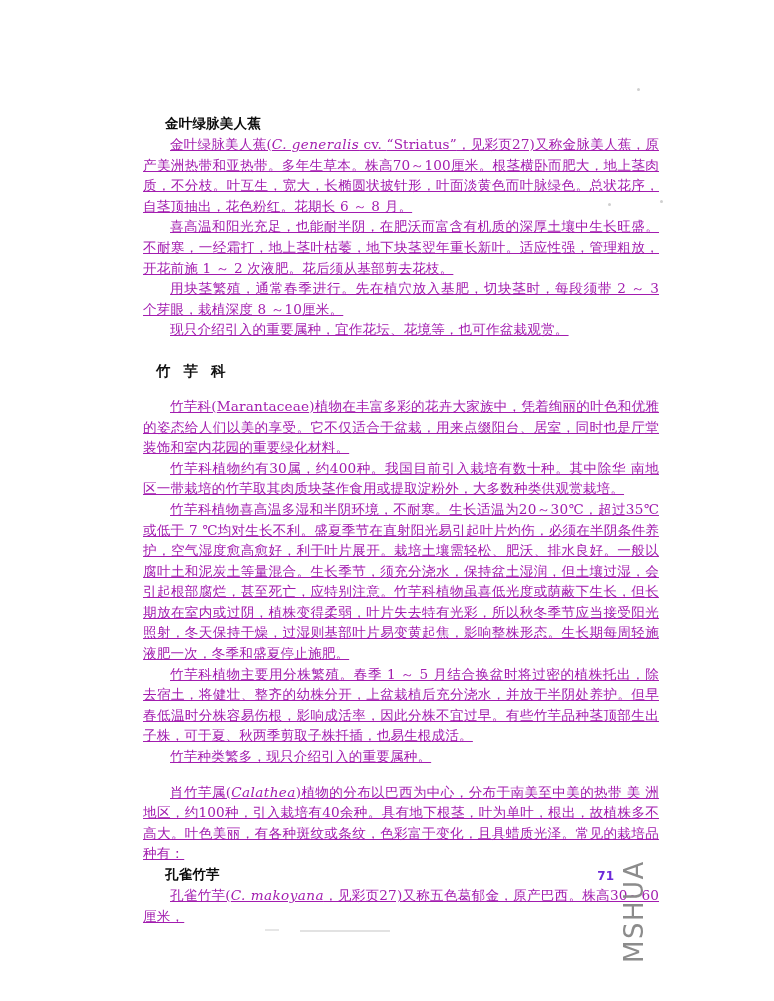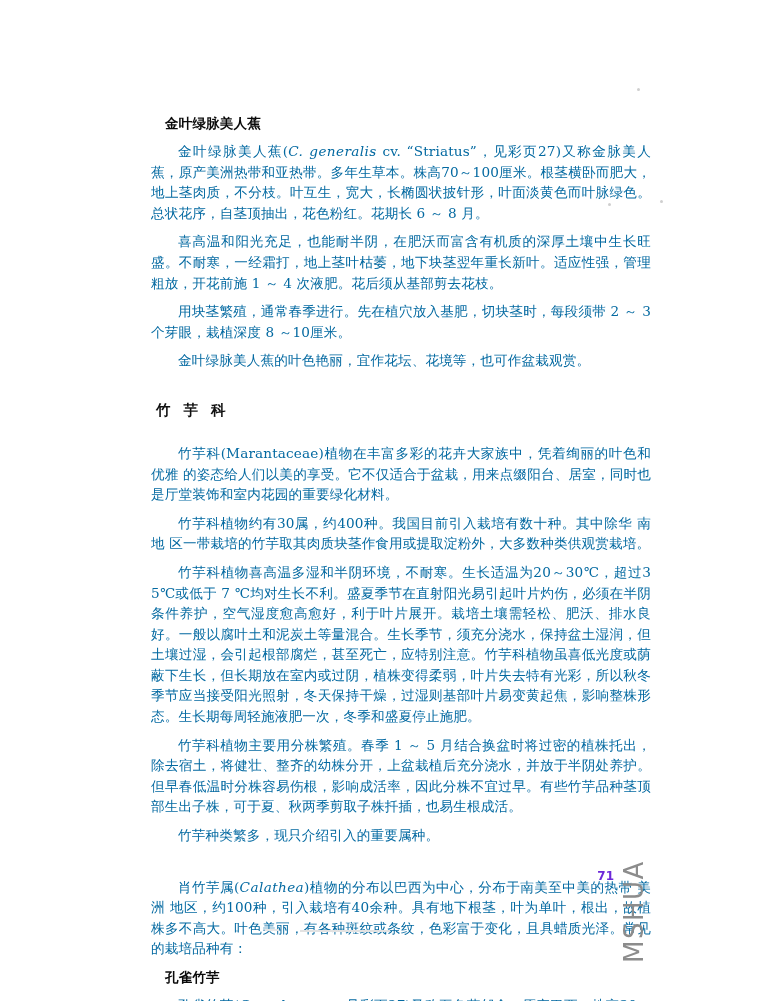--- a/index.html
+++ b/index.html
@@ -31,25 +31,26 @@
     line-height: 20px;
     letter-spacing: 0.2px;
     margin: 0 0 1px 22px;
     color: #0a0a0a;
   }
   .para {
     font-size: 13.6px;
     line-height: 20.6px;
     text-align: justify;
     text-justify: inter-character;
-    margin: 8px;
+    margin: 0;
     text-indent: 27px;
     letter-spacing: 0.15px;
-    color: #0369a1;
+    color: #a21caf;
     word-break: break-all;
+    text-decoration: underline;
   }
   .gap-md { height: 15px; }
   .gap-lg { height: 22px; }
 
   .section-title {
     text-align: left;
     font-family: "DejaVu Sans", "Liberation Sans", sans-serif;
     font-size: 14.5px;
     font-weight: bold;
     letter-spacing: 13px;
@@ -114,25 +115,25 @@
 <body>
 
 <div class="page">
 
   <div class="content">
 
     <h2 class="heading">金叶绿脉美人蕉</h2>
 
     <p class="para"><span>金叶绿脉美人蕉(</span><span class="latin">C. generalis</span><span class="roman"> cv. </span><span class="roman">“Striatus”</span><span>，见彩页27)又称金脉美人蕉，原产美洲热带和亚热带。多年生草本。株高70～100厘米。根茎横卧而肥大，地上茎肉质，不分枝。叶互生，宽大，长椭圆状披针形，叶面淡黄色而叶脉绿色。总状花序，自茎顶抽出，花色粉红。花期长 6 ～ 8 月。</span></p>
 
-    <p class="para">喜高温和阳光充足，也能耐半阴，在肥沃而富含有机质的深厚土壤中生长旺盛。不耐寒，一经霜打，地上茎叶枯萎，地下块茎翌年重长新叶。适应性强，管理粗放，开花前施 1 ～ 4 次液肥。花后须从基部剪去花枝。</p>
+    <p class="para">喜高温和阳光充足，也能耐半阴，在肥沃而富含有机质的深厚土壤中生长旺盛。不耐寒，一经霜打，地上茎叶枯萎，地下块茎翌年重长新叶。适应性强，管理粗放，开花前施 1 ～ 2 次液肥。花后须从基部剪去花枝。</p>
 
     <p class="para">用块茎繁殖，通常春季进行。先在植穴放入基肥，切块茎时，每段须带 2 ～ 3 个芽眼，栽植深度 8 ～10厘米。</p>
 
-    <p class="para">金叶绿脉美人蕉的叶色艳丽，宜作花坛、花境等，也可作盆栽观赏。</p>
+    <p class="para">现只介绍引入的重要属种，宜作花坛、花境等，也可作盆栽观赏。</p>
 
     <div class="gap-lg"></div>
 
     <h1 class="section-title">竹芋科</h1>
 
     <div class="gap-md"></div>
 
     <p class="para"><span>竹芋科(</span><span class="roman">Marantaceae</span><span>)植物在丰富多彩的花卉大家族中，凭着绚丽的叶色和优雅 的姿态给人们以美的享受。它不仅适合于盆栽，用来点缀阳台、居室，同时也是厅堂装饰和室内花园的重要绿化材料。</span></p>
 
     <p class="para">竹芋科植物约有30属，约400种。我国目前引入栽培有数十种。其中除华 南地 区一带栽培的竹芋取其肉质块茎作食用或提取淀粉外，大多数种类供观赏栽培。</p>

